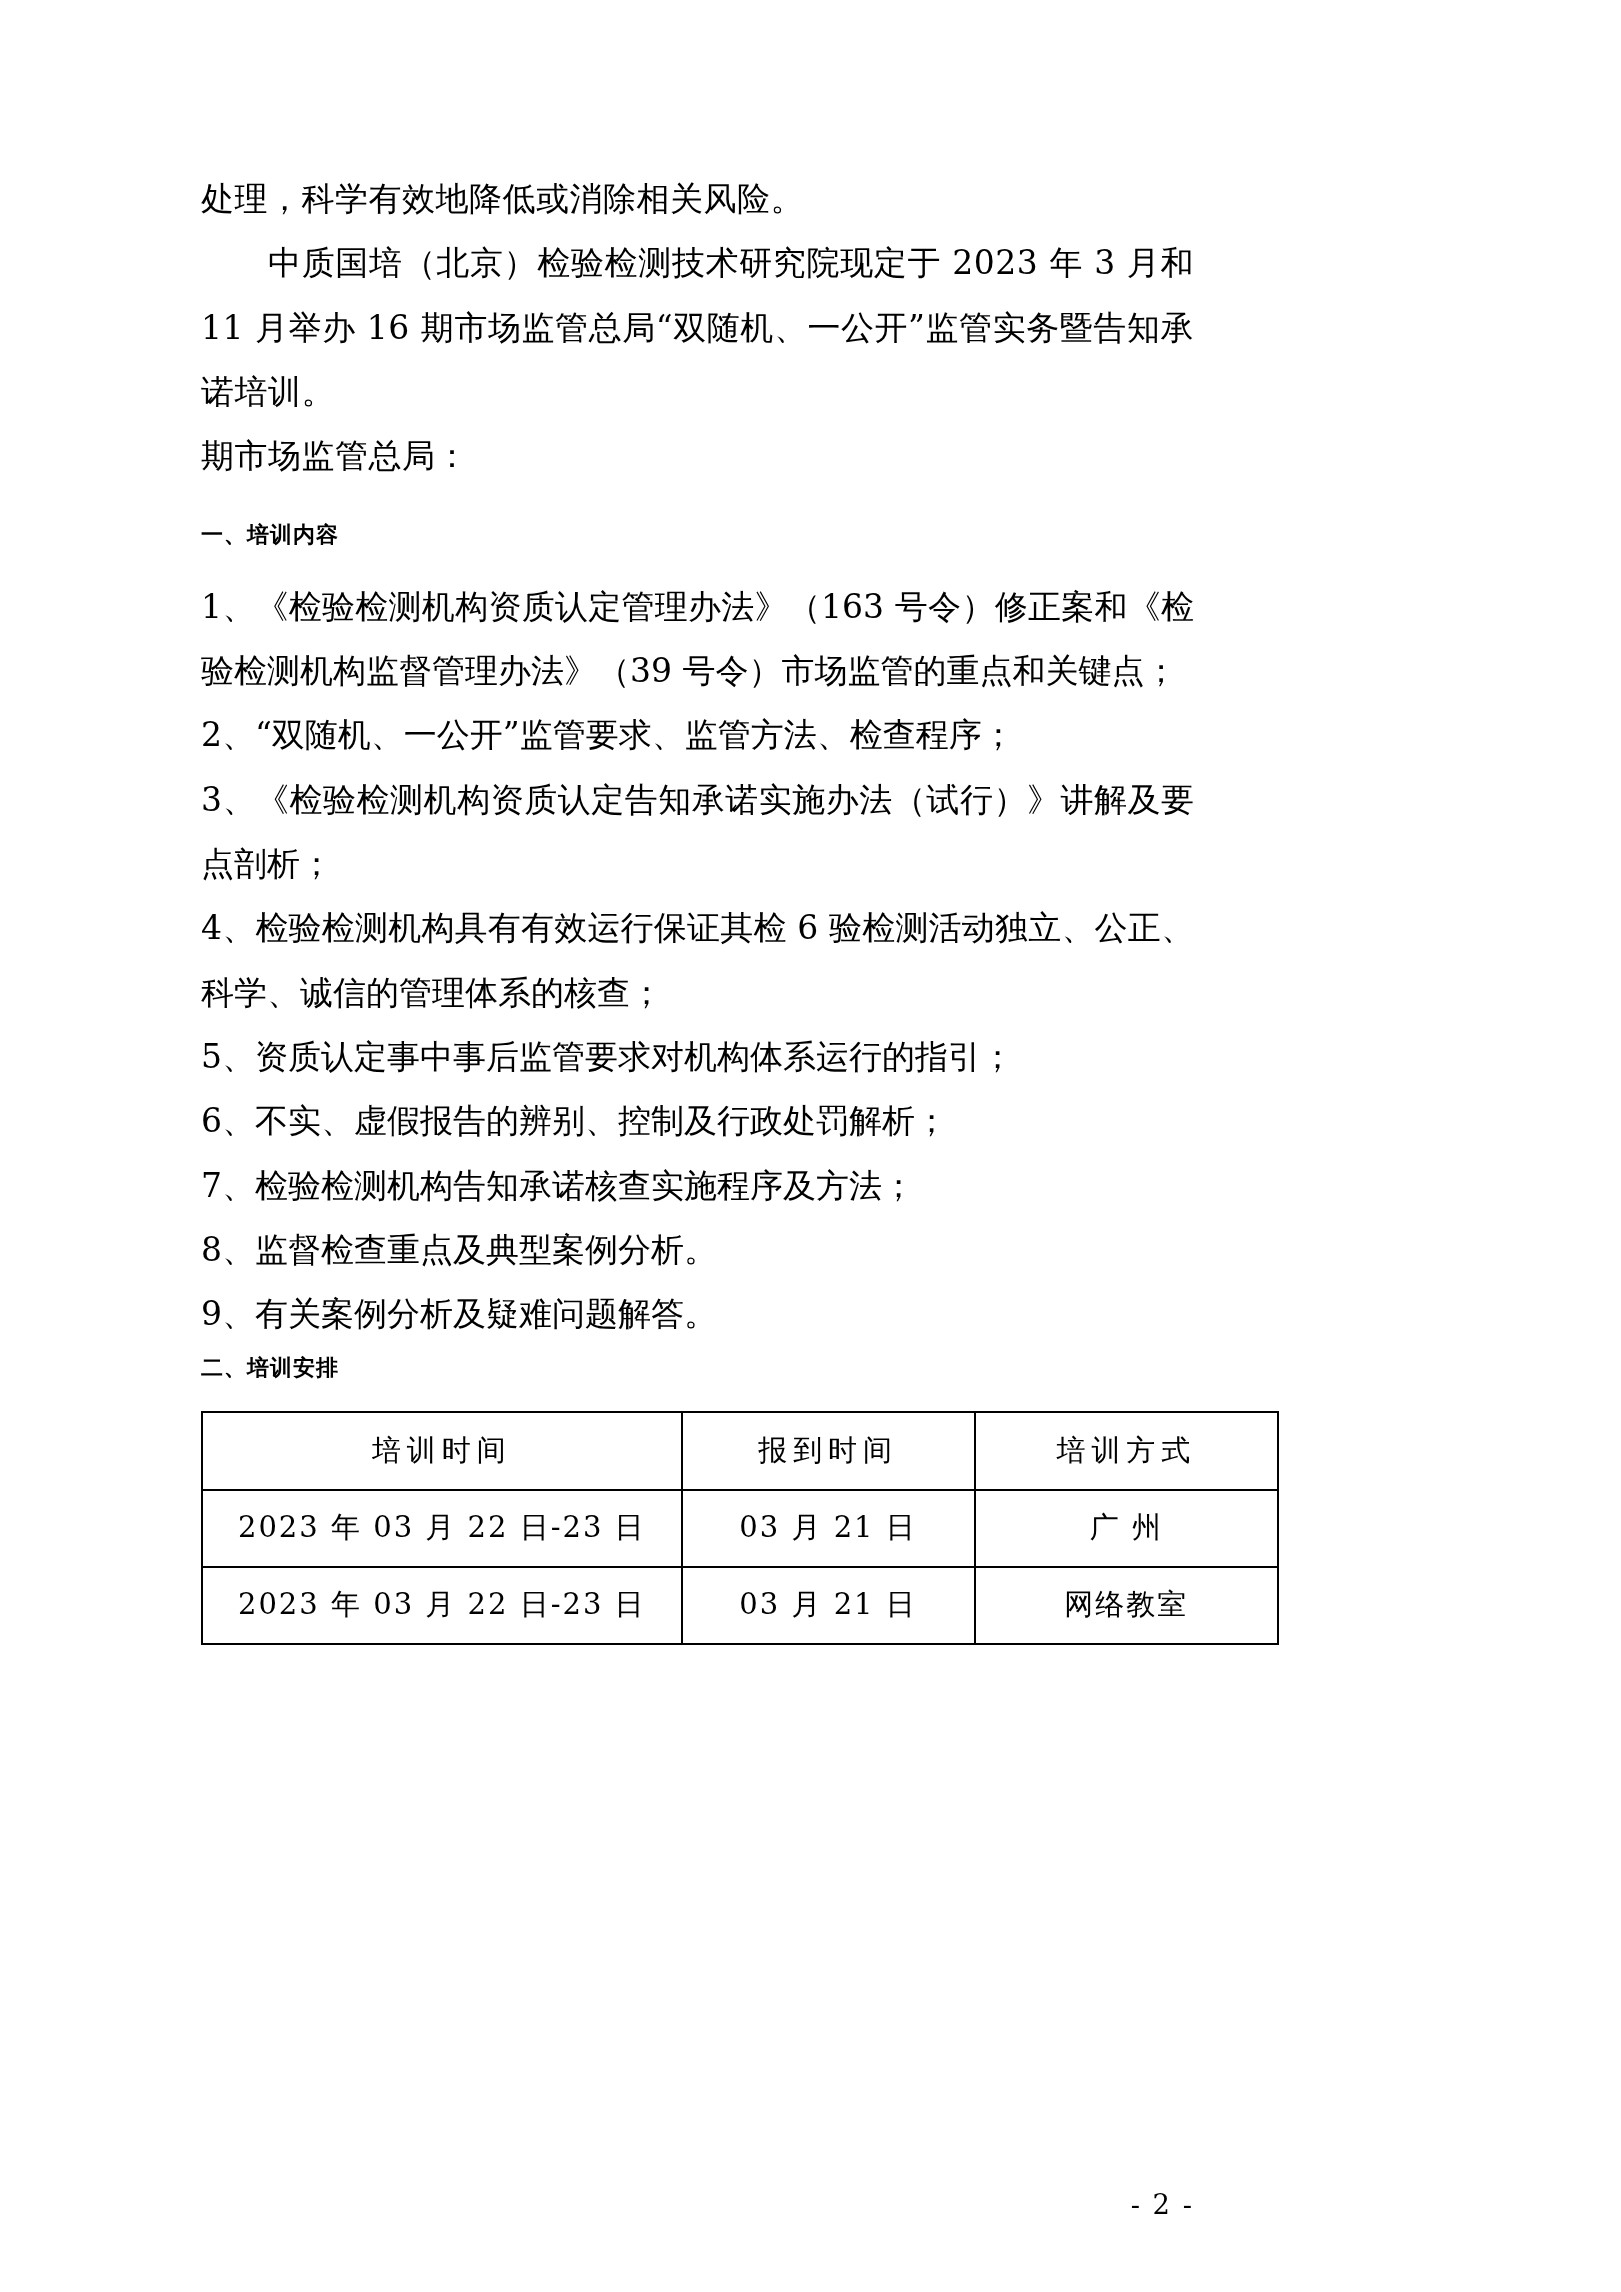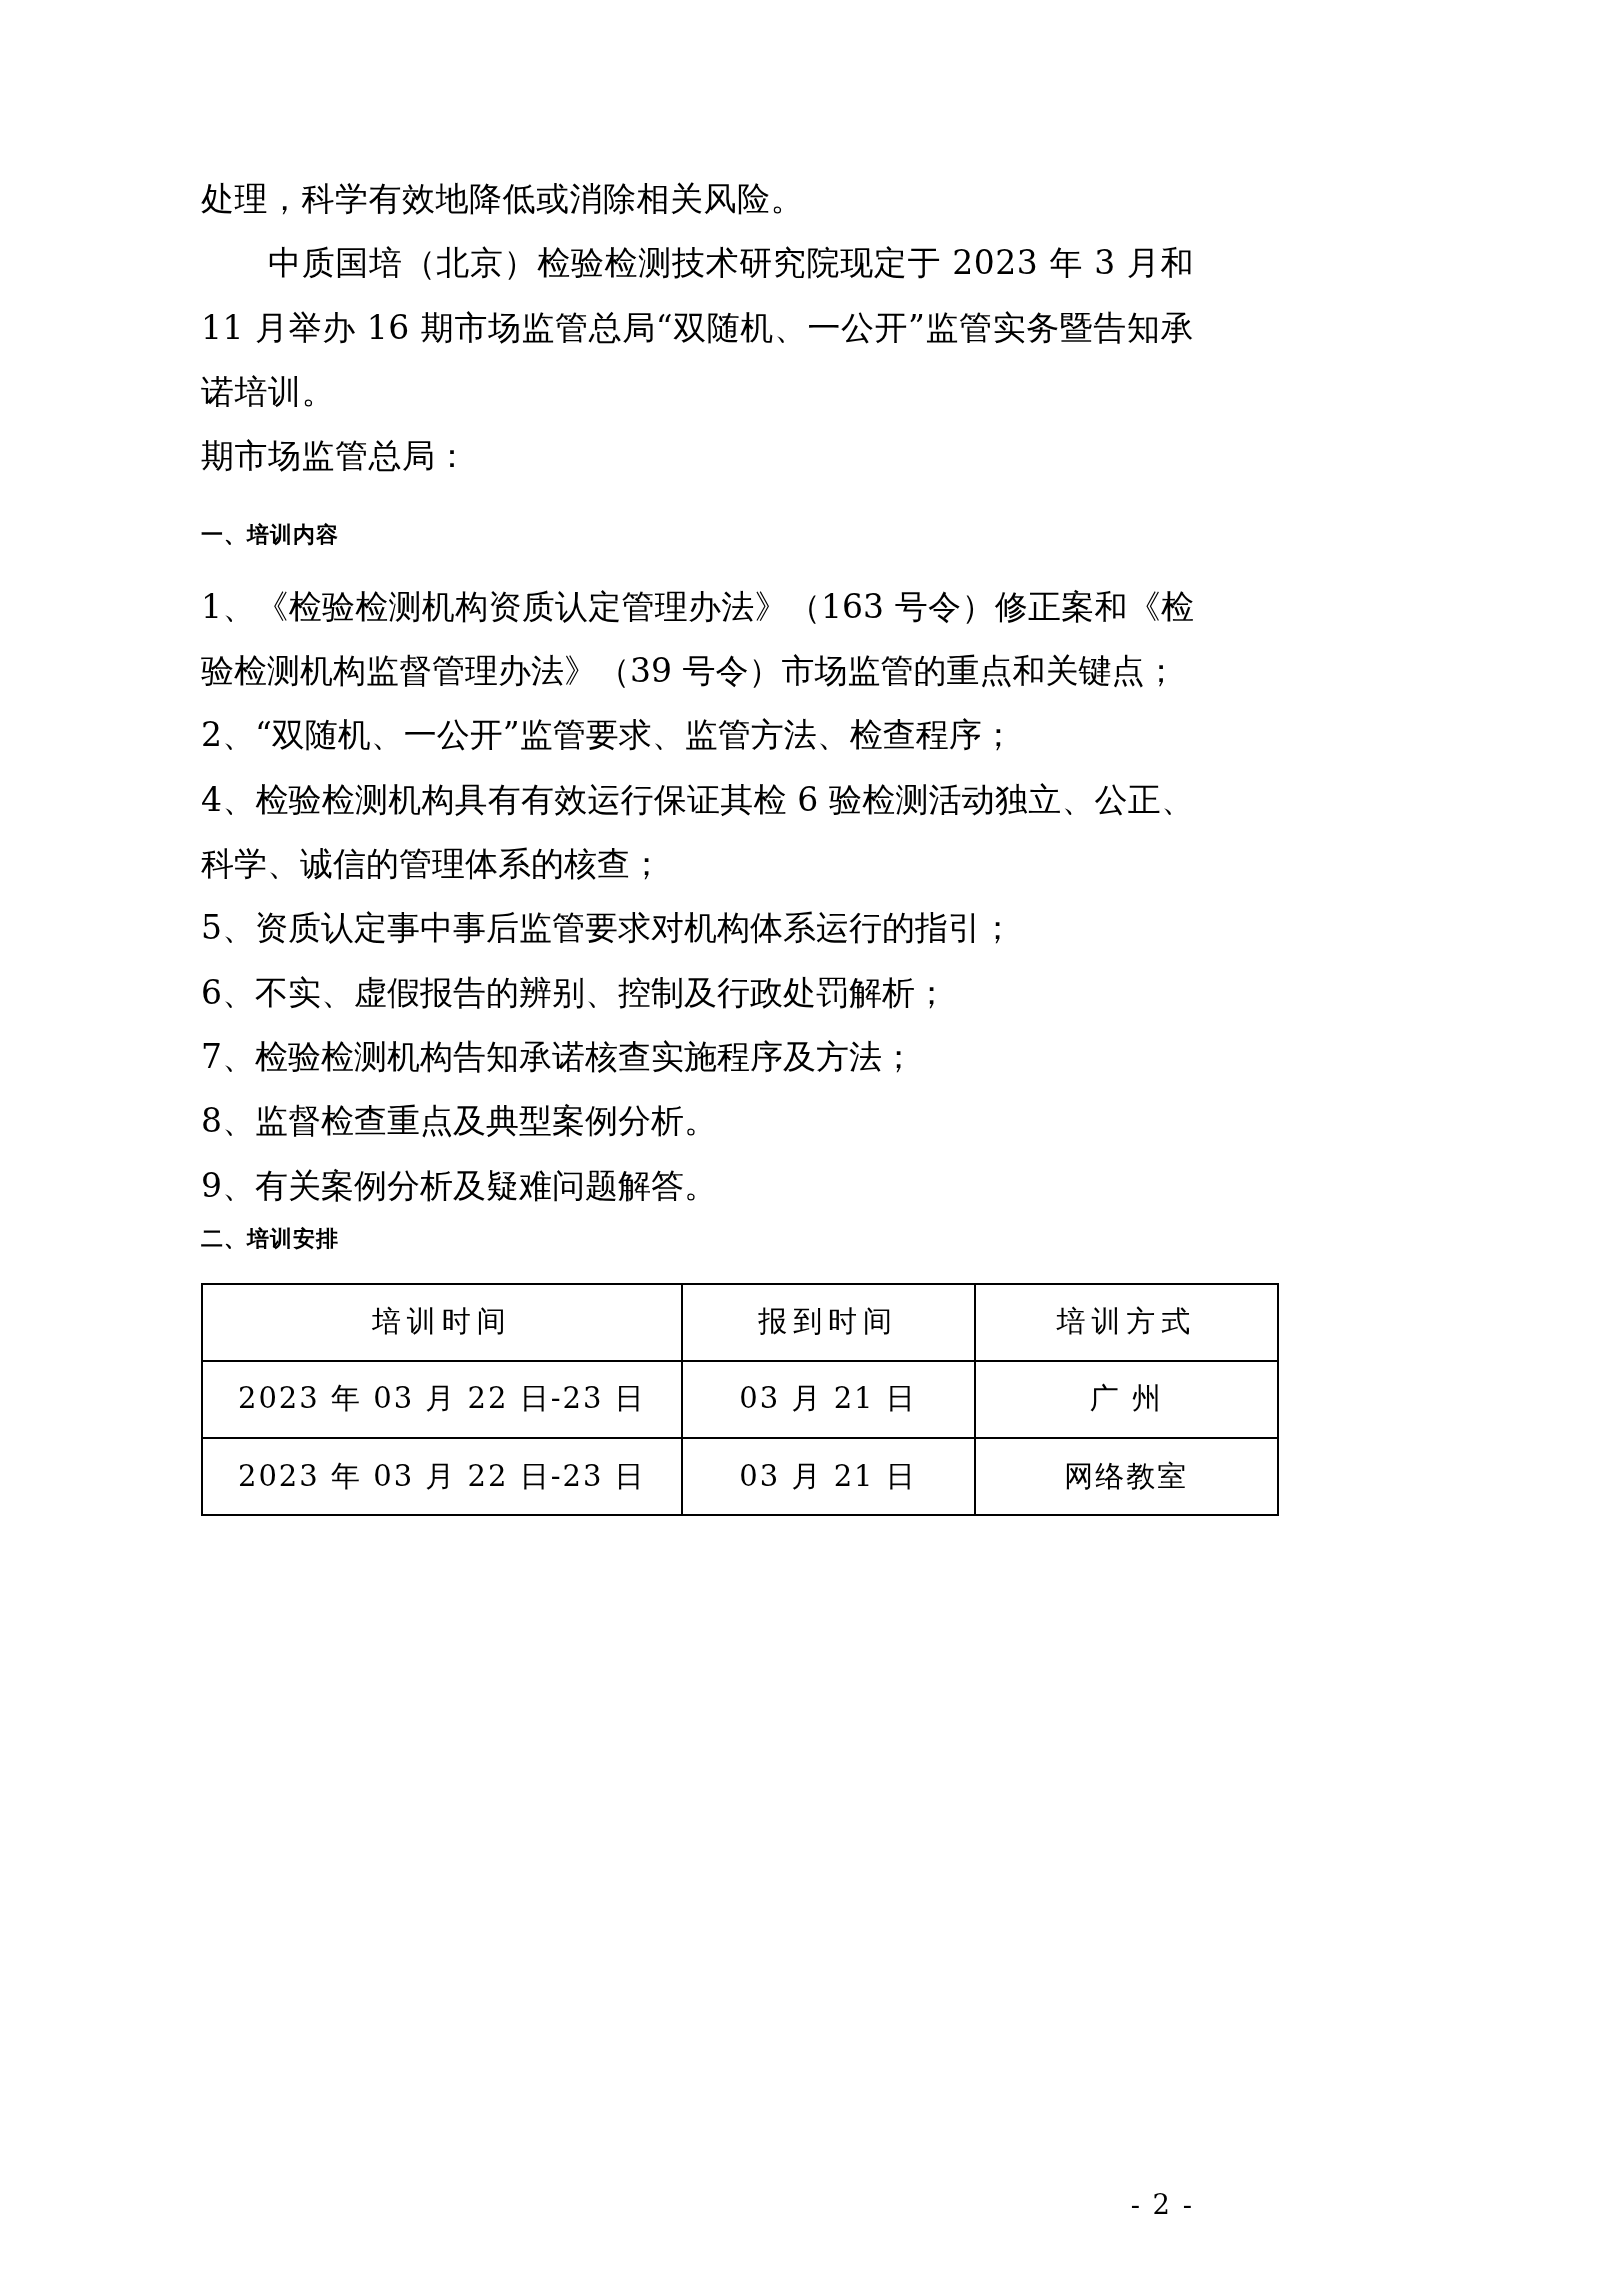--- a/index.html
+++ b/index.html
@@ -91,20 +91,21 @@
   <p class="para">期市场监管总局：</p>
 
   <div class="gap-med"></div>
 
   <p class="heading">一、培训内容</p>
 
   <div class="gap-small"></div>
 
   <p class="list-item">1、《检验检测机构资质认定管理办法》（163 号令）修正案和《检验检测机构监督管理办法》（39 号令）市场监管的重点和关键点；</p>
   <p class="list-item">2、“双随机、一公开”监管要求、监管方法、检查程序；</p>
+  <p class="list-item">3、《检验检测机构资质认定告知承诺实施办法（试行）》讲解及要点剖析；</p>
   <p class="list-item">4、检验检测机构具有有效运行保证其检 6 验检测活动独立、公正、科学、诚信的管理体系的核查；</p>
   <p class="list-item">5、资质认定事中事后监管要求对机构体系运行的指引；</p>
   <p class="list-item">6、不实、虚假报告的辨别、控制及行政处罚解析；</p>
   <p class="list-item">7、检验检测机构告知承诺核查实施程序及方法；</p>
   <p class="list-item">8、监督检查重点及典型案例分析。</p>
   <p class="list-item">9、有关案例分析及疑难问题解答。</p>
 
   <p class="heading">二、培训安排</p>
 
   <table class="schedule">

